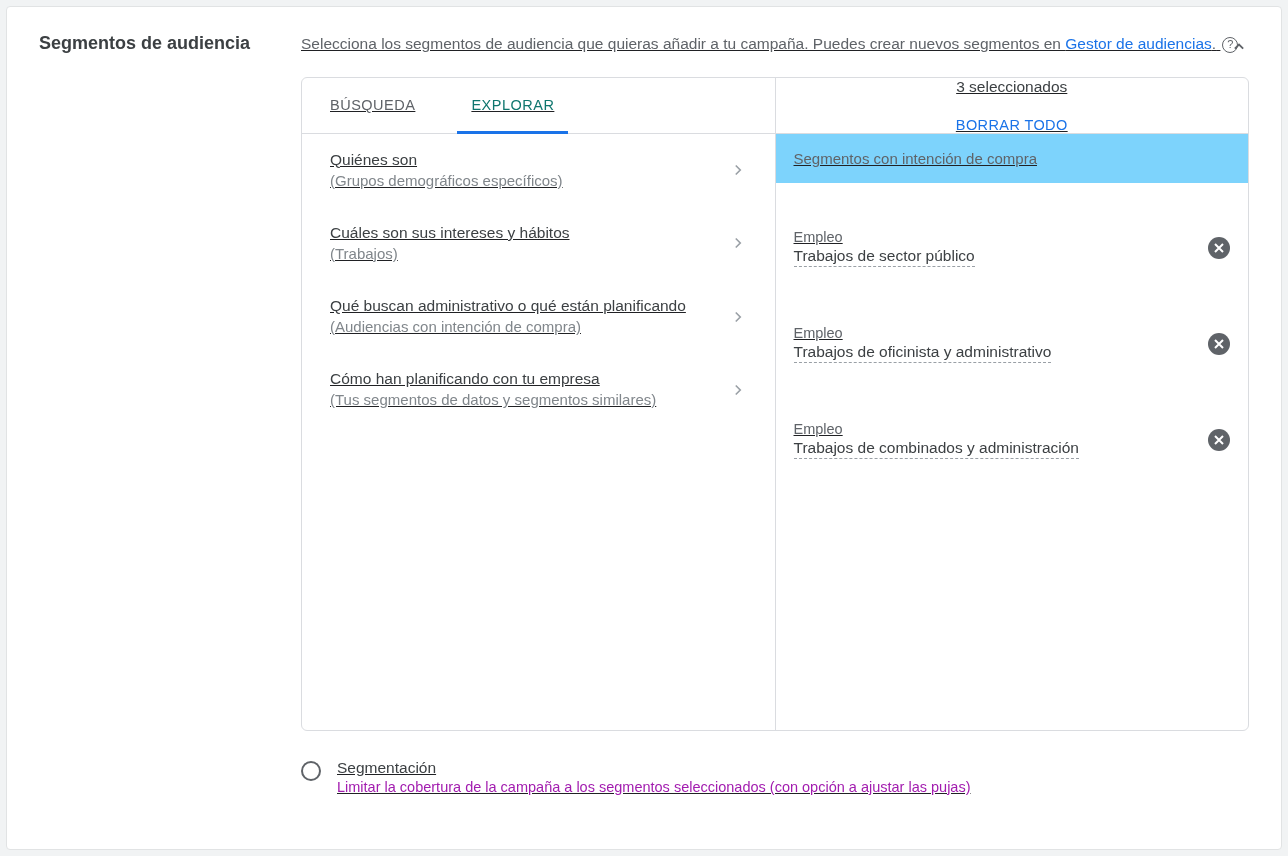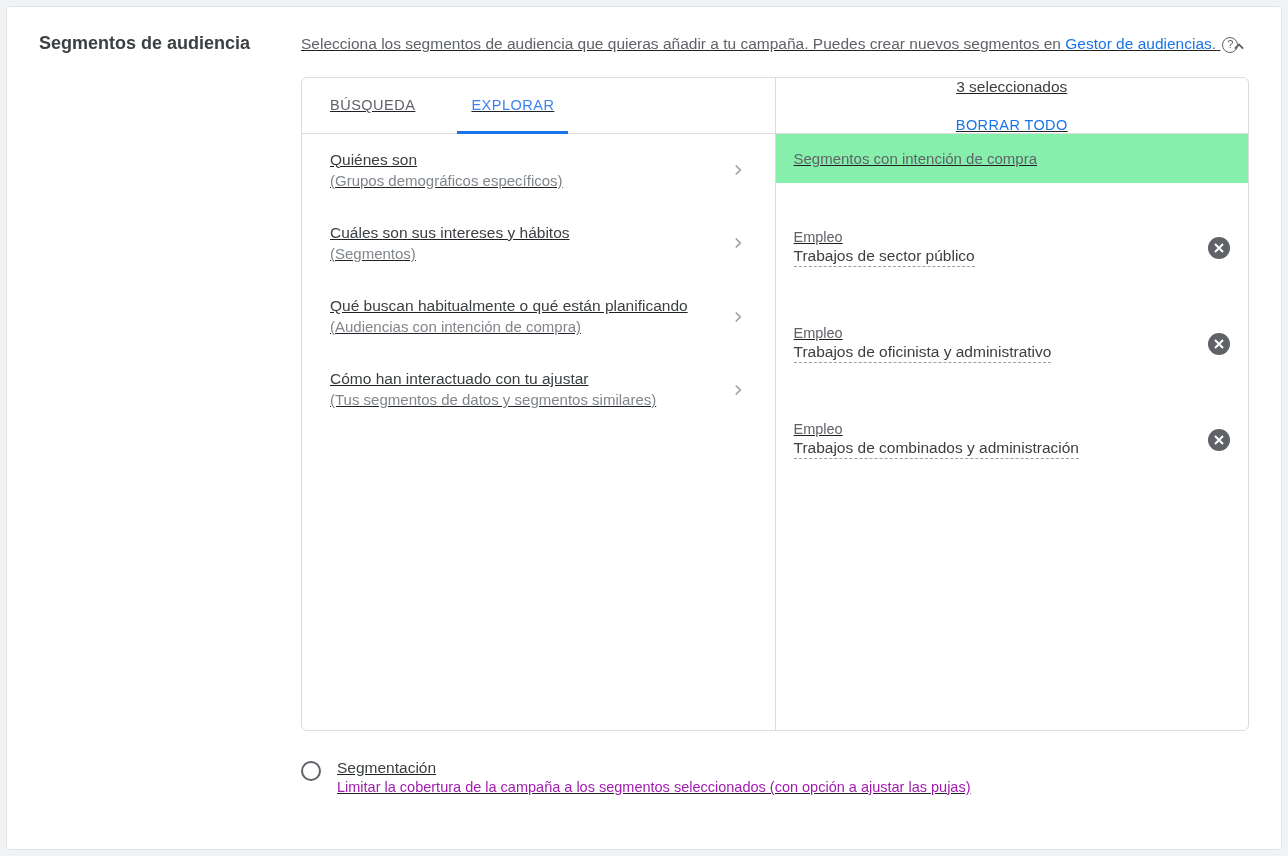--- a/index.html
+++ b/index.html
@@ -88,21 +88,21 @@
     display: flex;
     align-items: center;
     font-size: 14.5px;
     font-weight: 500;
     letter-spacing: 0.5px;
     color: #5f6368;
     cursor: pointer;
     position: relative;
   }
   .tab.active {
-    color: #3b82f6;
+    color: #0f766e;
   }
   .tab.active::after {
     content: '';
     position: absolute;
     left: 14px; right: 14px; bottom: -1px;
     height: 3px;
     background: #1a73e8;
   }
   .explore-list {
     flex: 1;
@@ -142,21 +142,21 @@
     color: #3c4043;
   }
   .clear-all {
     color: #1a73e8;
     font-size: 14.5px;
     font-weight: 500;
     letter-spacing: 0.4px;
     cursor: pointer;
   }
   .group-header {
-    background: #86efac;
+    background: #7dd3fc;
     padding: 16px 18px;
     font-size: 15px;
     color: #5f6368;
   }
   .sel-item {
     padding: 14px 18px 12px 18px;
     display: flex;
     align-items: center;
     justify-content: space-between;
     margin-top: 32px;
@@ -270,42 +270,42 @@
               </div>
               <div class="chevron">
                 <svg class="chev" width="18" height="18" viewBox="0 0 24 24">
                   <path d="M9 6l6 6-6 6" fill="none" stroke="#9aa0a6" stroke-width="2.2"></path>
                 </svg>
               </div>
             </div>
             <div class="explore-item">
               <div class="explore-text">
                 <div class="explore-title">Cuáles son sus intereses y hábitos</div>
-                <div class="explore-sub">(Segmentos)</div>
+                <div class="explore-sub">(Trabajos)</div>
               </div>
               <div class="chevron">
                 <svg class="chev" width="18" height="18" viewBox="0 0 24 24">
                   <path d="M9 6l6 6-6 6" fill="none" stroke="#9aa0a6" stroke-width="2.2"></path>
                 </svg>
               </div>
             </div>
             <div class="explore-item">
               <div class="explore-text">
-                <div class="explore-title">Qué buscan habitualmente o qué están planificando</div>
+                <div class="explore-title">Qué buscan administrativo o qué están planificando</div>
                 <div class="explore-sub">(Audiencias con intención de compra)</div>
               </div>
               <div class="chevron">
                 <svg class="chev" width="18" height="18" viewBox="0 0 24 24">
                   <path d="M9 6l6 6-6 6" fill="none" stroke="#9aa0a6" stroke-width="2.2"></path>
                 </svg>
               </div>
             </div>
             <div class="explore-item">
               <div class="explore-text">
-                <div class="explore-title">Cómo han interactuado con tu ajustar</div>
+                <div class="explore-title">Cómo han planificando con tu empresa</div>
                 <div class="explore-sub">(Tus segmentos de datos y segmentos similares)</div>
               </div>
               <div class="chevron">
                 <svg class="chev" width="18" height="18" viewBox="0 0 24 24">
                   <path d="M9 6l6 6-6 6" fill="none" stroke="#9aa0a6" stroke-width="2.2"></path>
                 </svg>
               </div>
             </div>
           </div>
       </div>

